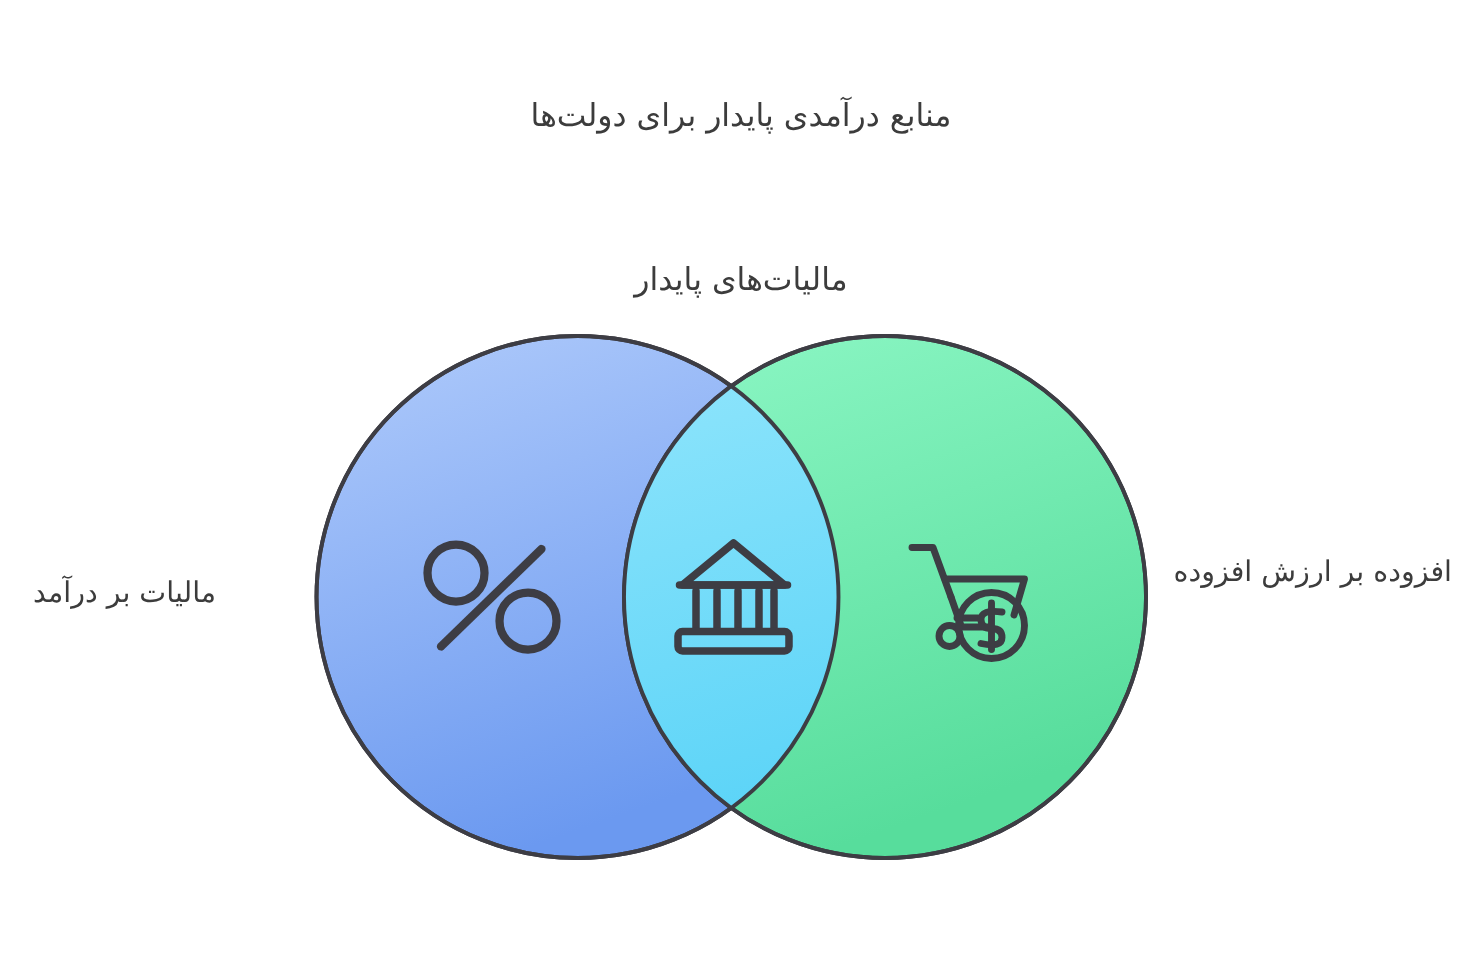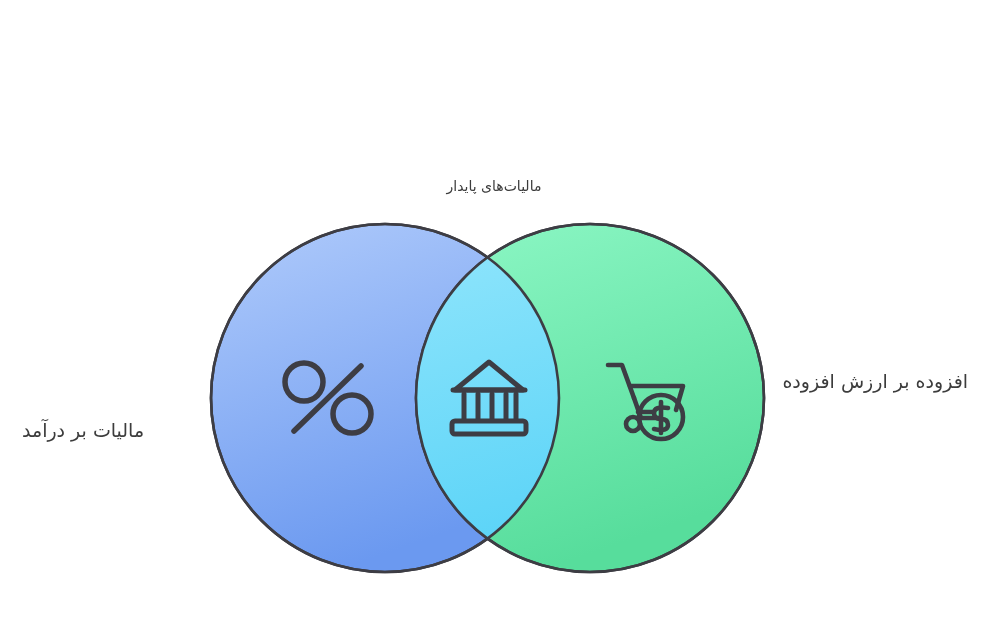--- a/index.html
+++ b/index.html
@@ -37,41 +37,40 @@
     direction: rtl;
     white-space: nowrap;
   }
 
   .venn-title {
     position: absolute;
     left: 0;
     top: 172px;
     width: 988px;
     text-align: center;
-    font-size: 14px;
+    font-size: 21px;
     line-height: 28px;
     color: #3c3c3c;
     direction: rtl;
     white-space: nowrap;
   }
 
   
   .side-label {
     position: absolute;
     font-size: 19px;
     line-height: 30px;
     color: #3c3c3c;
     direction: rtl;
   }
   .label-left {
     left: 22px;
     top: 380px;
     width: 178px;
     text-align: left;
-    margin-top: 35px;
   }
   .label-right {
     left: 782px;
     top: 366px;
     width: 186px;
     text-align: right;
   }
 
   
   .venn-svg {
@@ -86,20 +85,21 @@
     left: 0;
     top: 0;
     pointer-events: none;
   }
 </style>
 </head>
 <body>
 
 <div class="canvas">
 
+  <div class="main-title">منابع درآمدی پایدار برای دولت‌ها</div>
 
   <div class="venn-title">مالیات‌های پایدار</div>
 
   <div class="side-label label-left">مالیات بر درآمد</div>
 
   <div class="side-label label-right">افزوده بر ارزش افزوده</div>
 
   <svg class="venn-svg" width="988" height="643" viewBox="0 0 988 643">
     <defs>
       <linearGradient id="gradBlue" x1="0" y1="0" x2="0.35" y2="1">

